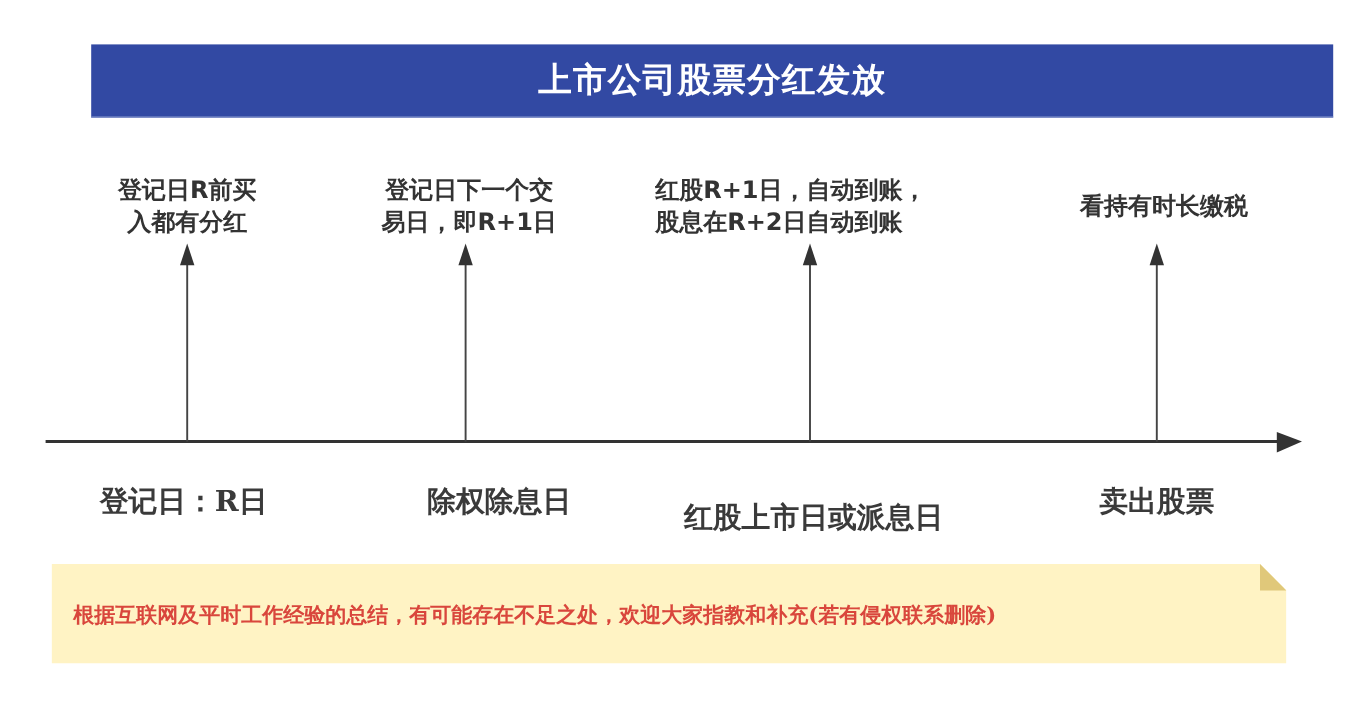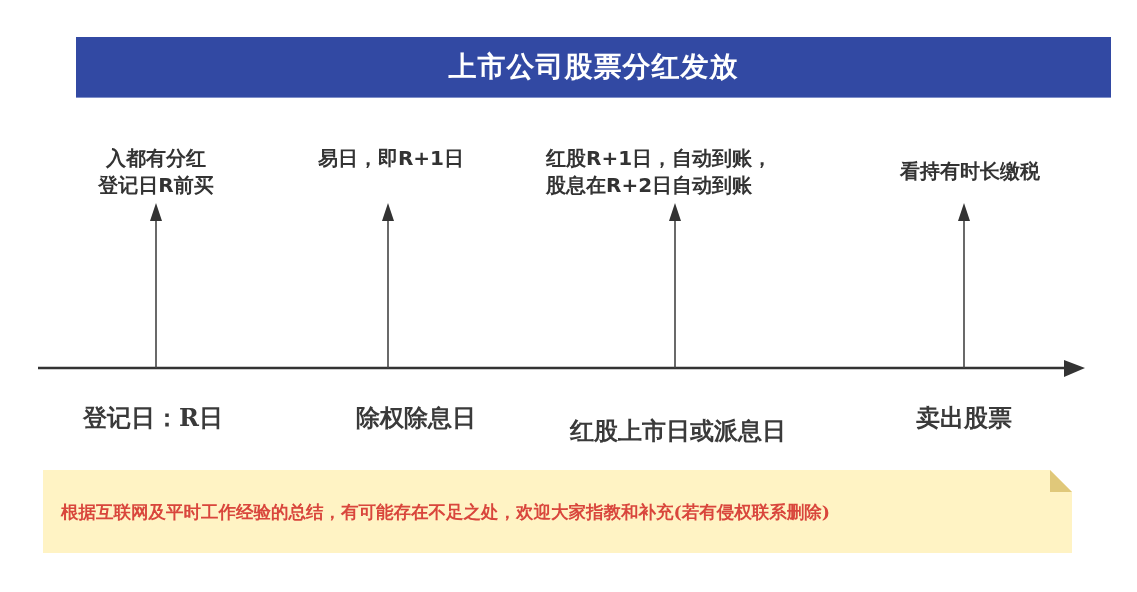--- a/index.html
+++ b/index.html
@@ -45,24 +45,25 @@
     <line x1="675" y1="220" x2="675" y2="368" stroke="#444" stroke-width="1.6"></line>
     <polygon points="669,221 675,203 681,221" fill="#333"></polygon>
   </g>
   <g>
     <line x1="964" y1="220" x2="964" y2="368" stroke="#444" stroke-width="1.6"></line>
     <polygon points="958,221 964,203 970,221" fill="#333"></polygon>
   </g>
 </svg>
 
 <div class="top-label" style="left:156px;">
+  <div>登记日R前买</div>
   <div>入都有分红</div>
-  <div>登记日R前买</div>
 </div>
 <div class="top-label" style="left:391px;">
+  <div>登记日下一个交</div>
   <div>易日，即R+1日</div>
 </div>
 <div class="top-label" style="left:664px; text-align:left; transform:translateX(-118px);">
   <div>红股R+1日，自动到账，</div>
   <div>股息在R+2日自动到账</div>
 </div>
 <div class="top-label" style="left:970px; top:158px;">
   <div>看持有时长缴税</div>
 </div>
 

